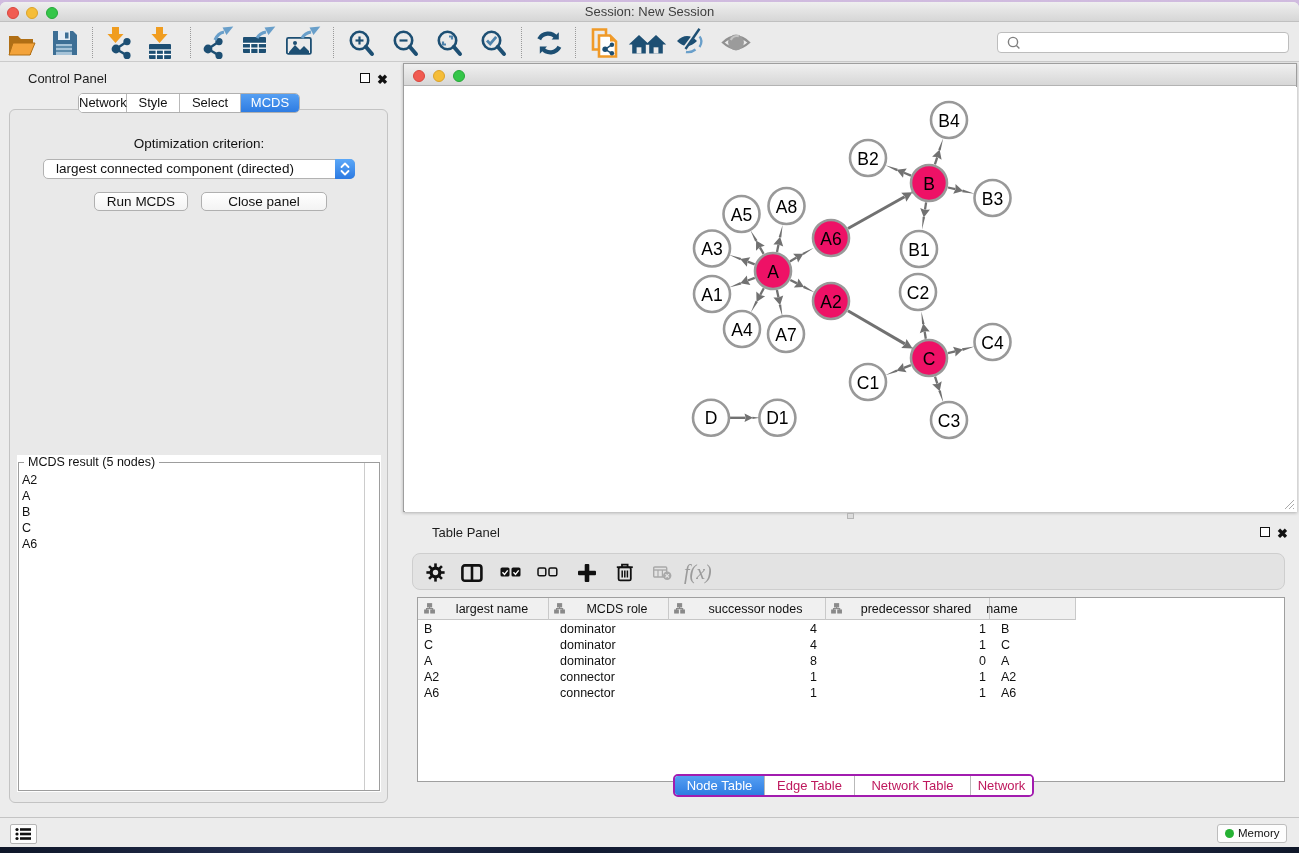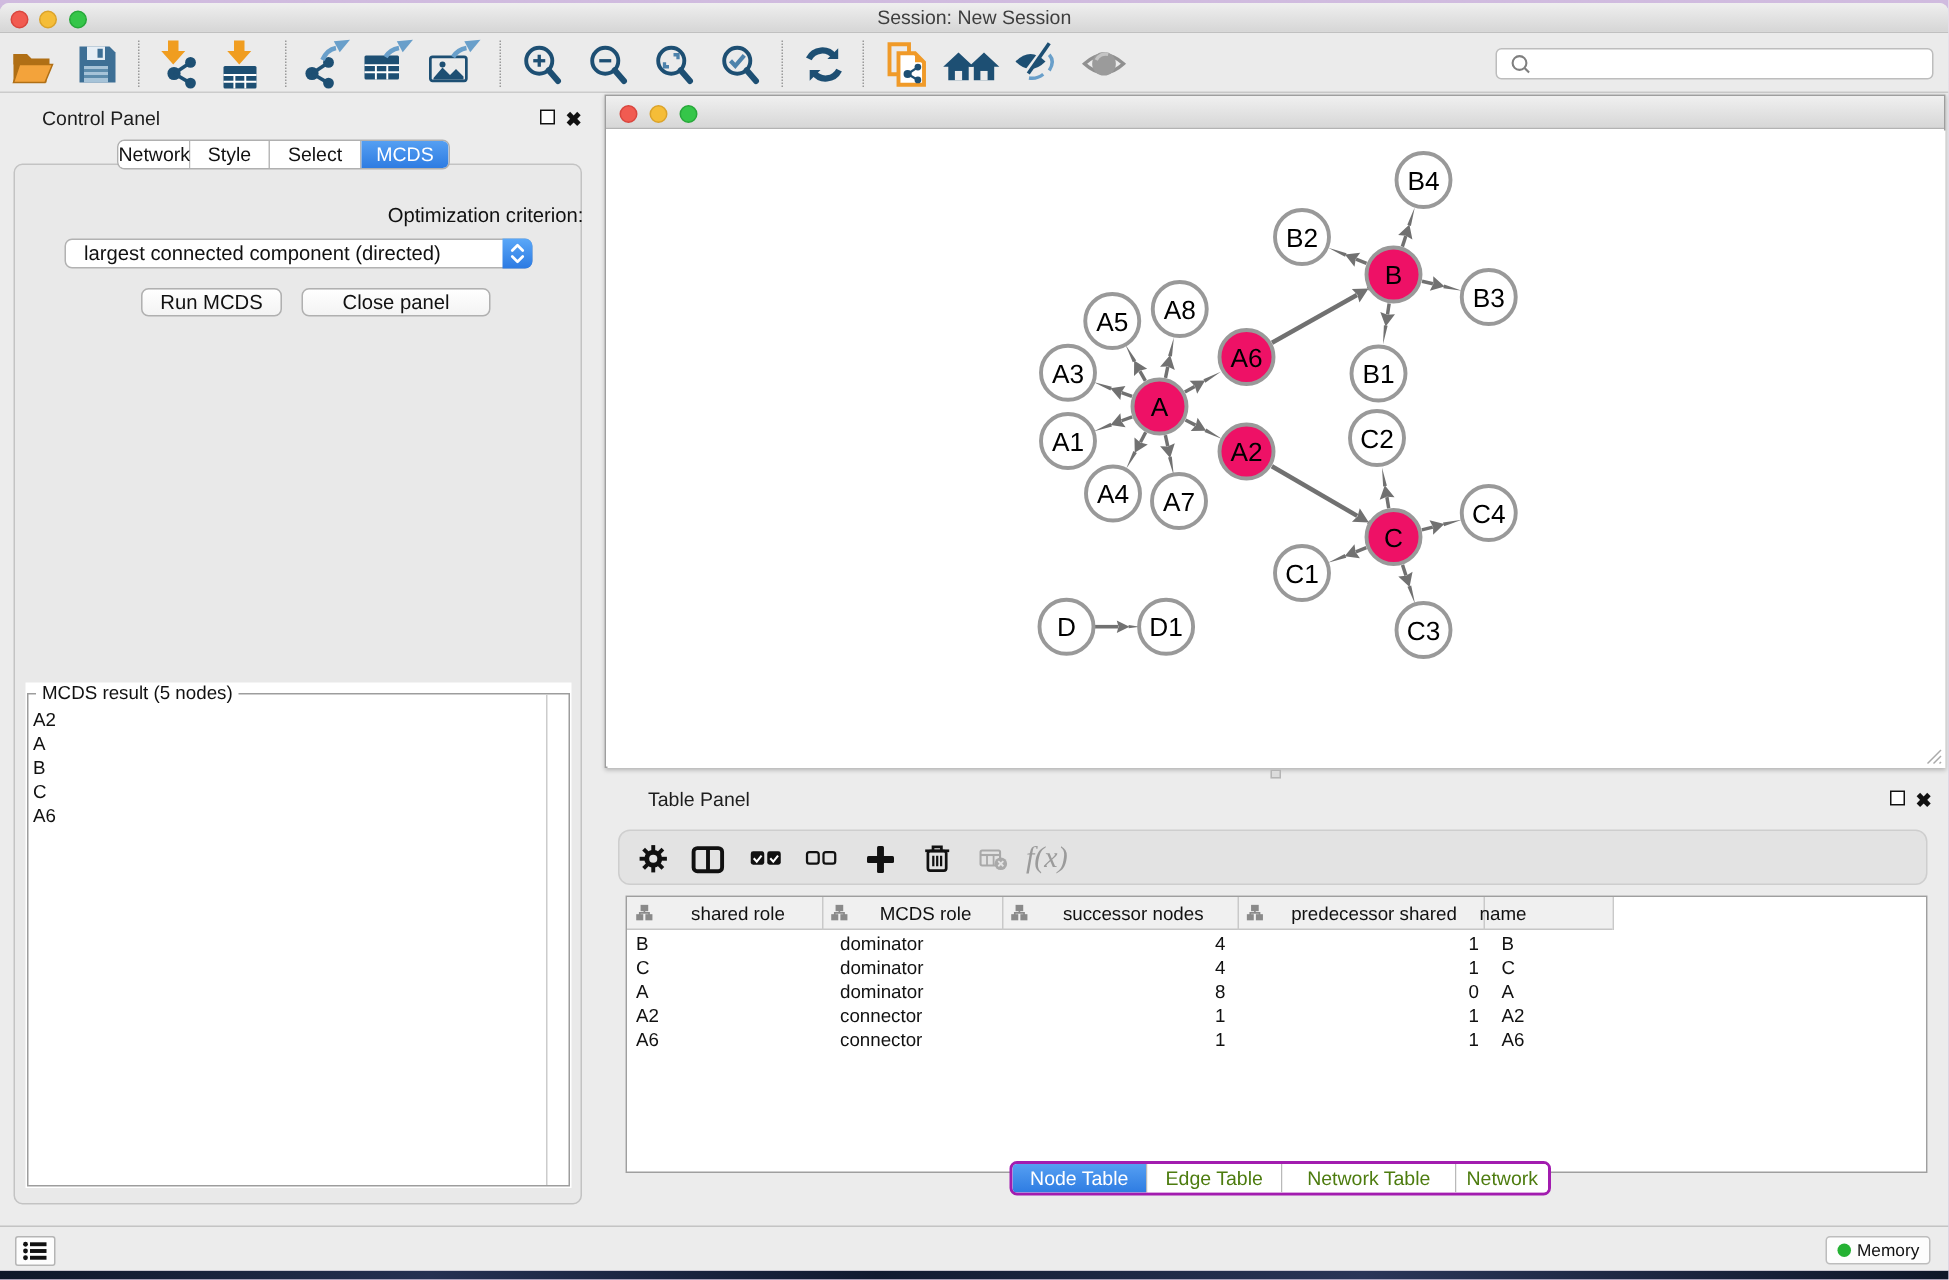--- a/index.html
+++ b/index.html
@@ -17,21 +17,21 @@
 #mainbg{position:absolute;left:0;top:62px;width:1299px;height:755px;background:#ececec}
 
 #cp-title{position:absolute;left:28px;top:71px;font-size:13px;color:#1d1d1d}
 .wicon-sq{position:absolute;width:10px;height:10px;border:1.6px solid #111;background:#fff}
 .wicon-x{position:absolute;font-size:13px;font-weight:bold;color:#111;line-height:10px}
 #cp-box{position:absolute;left:9px;top:109px;width:379px;height:694px;background:#e9e9e9;border:1px solid #c3c3c3;border-radius:6px}
 .tabbar{position:absolute;display:flex;background:#fff;border:1px solid #b0b0b0;border-radius:5px;overflow:hidden}
 .tab{font-size:13px;color:#111;text-align:center;background:#fff;border-right:1px solid #b9b9b9}
 .tab:last-child{border-right:none}
 .tab.sel{background:linear-gradient(#559ff2,#2e7ce2);color:#fff;border-right:none}
-#opt-label{position:absolute;left:9px;top:136px;width:380px;text-align:right;font-size:13.5px;color:#111}
+#opt-label{position:absolute;left:9px;top:136px;width:380px;text-align:center;font-size:13.5px;color:#111}
 #dropdown{position:absolute;left:43px;top:159px;width:312px;height:20px;background:#fff;border:1px solid #b2b2b2;border-radius:5px;font-size:13.5px;line-height:18px;color:#111;padding-left:12px}
 #dd-step{position:absolute;right:-1px;top:-1px;width:20px;height:20px;border-radius:0 5px 5px 0;background:linear-gradient(#5ba8f8,#2c7ae2)}
 .btn{position:absolute;height:19px;background:linear-gradient(#ffffff,#f3f3f3);border:1px solid #b0b0b0;border-radius:5px;font-size:13.5px;color:#111;text-align:center;line-height:17px}
 #resbox{position:absolute;left:17px;top:455px;width:364px;height:337px;background:#fff}
 #resborder{position:absolute;left:18px;top:462px;width:362px;height:329px;border:1px solid #9d9d9d}
 #reslabel{position:absolute;left:24px;top:456px;height:13px;background:#fff;padding:0 4px;font-size:12.5px;color:#111;line-height:13px}
 #resscroll{position:absolute;left:364px;top:463px;width:1px;height:327px;background:#ccc}
 .resitem{position:absolute;left:22px;font-size:12.5px;color:#111}
 
 #netwin{position:absolute;left:403px;top:63px;width:894px;height:449px;background:#fff;border:1px solid #9e9e9e;box-shadow:0 1px 3px rgba(0,0,0,.25)}
@@ -41,21 +41,21 @@
 
 #tp-title{position:absolute;left:432px;top:525px;font-size:13px;color:#1d1d1d}
 #tp-toolbar{position:absolute;left:412px;top:553px;width:873px;height:37px;background:#e3e3e3;border:1px solid #cecece;border-radius:8px}
 #tablebox{position:absolute;left:417px;top:597px;width:868px;height:185px;background:#fff;border:1px solid #9f9f9f}
 #thead{position:absolute;left:0;top:0;width:657px;height:22px;background:#f0f0f0;border-bottom:1px solid #c6c6c6}
 .hsep{position:absolute;top:0;height:22px;width:1px;background:#c9c9c9}
 .hcell{position:absolute;top:0;height:22px;font-size:12.5px;line-height:22px;color:#111;text-align:center}
 .trow{position:absolute;font-size:12.5px;color:#111;height:16px;line-height:16px}
 .num{text-align:right}
 .btabbar{position:absolute;left:673px;top:774px;display:flex;background:#fff;border:2px solid #a21caf;border-radius:5px;overflow:hidden}
-.btab{font-size:13px;color:#4d7c0f;text-align:center;background:#fff;border-right:1px solid #b9b9b9;height:19px;line-height:19px}
+.btab{font-size:13px;color:#be185d;text-align:center;background:#fff;border-right:1px solid #b9b9b9;height:19px;line-height:19px}
 .btab:last-child{border-right:none}
 .btab.sel{background:linear-gradient(#559ff2,#2e7ce2);color:#fff}
 
 #statusbar{position:absolute;left:0;top:817px;width:1299px;height:30px;background:#ececec;border-top:1px solid #c4c4c4}
 #listbtn{position:absolute;left:10px;top:824px;width:27px;height:20px;background:#fdfdfd;border:1px solid #b5b5b5;border-radius:2px}
 #membtn{position:absolute;left:1217px;top:824px;width:70px;height:19px;background:#fdfdfd;border:1px solid #bdbdbd;border-radius:3px;font-size:11.5px;line-height:17px;color:#111}
 </style>
 </head>
 <body>
 <div id="wallb"></div>
@@ -403,21 +403,21 @@
 <div class="hsep" style="left:571px"></div>
 <div class="hsep" style="left:657px"></div>
 <svg class="abs" style="left:6px;top:5px" width="12" height="11" viewBox="0 0 12 11">
       <g fill="none" stroke="#8a8a8a" stroke-width="1.1">
         <rect x="3.6" y="0.7" width="4" height="3.2" fill="#8a8a8a"></rect>
         <rect x="0.7" y="7" width="3.6" height="3" fill="#8a8a8a"></rect>
         <rect x="6.8" y="7" width="3.6" height="3" fill="#8a8a8a"></rect>
         <path d="M5.6 4 v1.6 M2.5 7 v-1.4 h6.2 v1.4"></path>
       </g>
     </svg>
-    <div class="hcell" style="left:18px;width:112px">shared role</div>
+    <div class="hcell" style="left:18px;width:112px">largest name</div>
 <svg class="abs" style="left:136px;top:5px" width="12" height="11" viewBox="0 0 12 11">
       <g fill="none" stroke="#8a8a8a" stroke-width="1.1">
         <rect x="3.6" y="0.7" width="4" height="3.2" fill="#8a8a8a"></rect>
         <rect x="0.7" y="7" width="3.6" height="3" fill="#8a8a8a"></rect>
         <rect x="6.8" y="7" width="3.6" height="3" fill="#8a8a8a"></rect>
         <path d="M5.6 4 v1.6 M2.5 7 v-1.4 h6.2 v1.4"></path>
       </g>
     </svg>
     <div class="hcell" style="left:148px;width:102px">MCDS role</div>
 <svg class="abs" style="left:256px;top:5px" width="12" height="11" viewBox="0 0 12 11">

